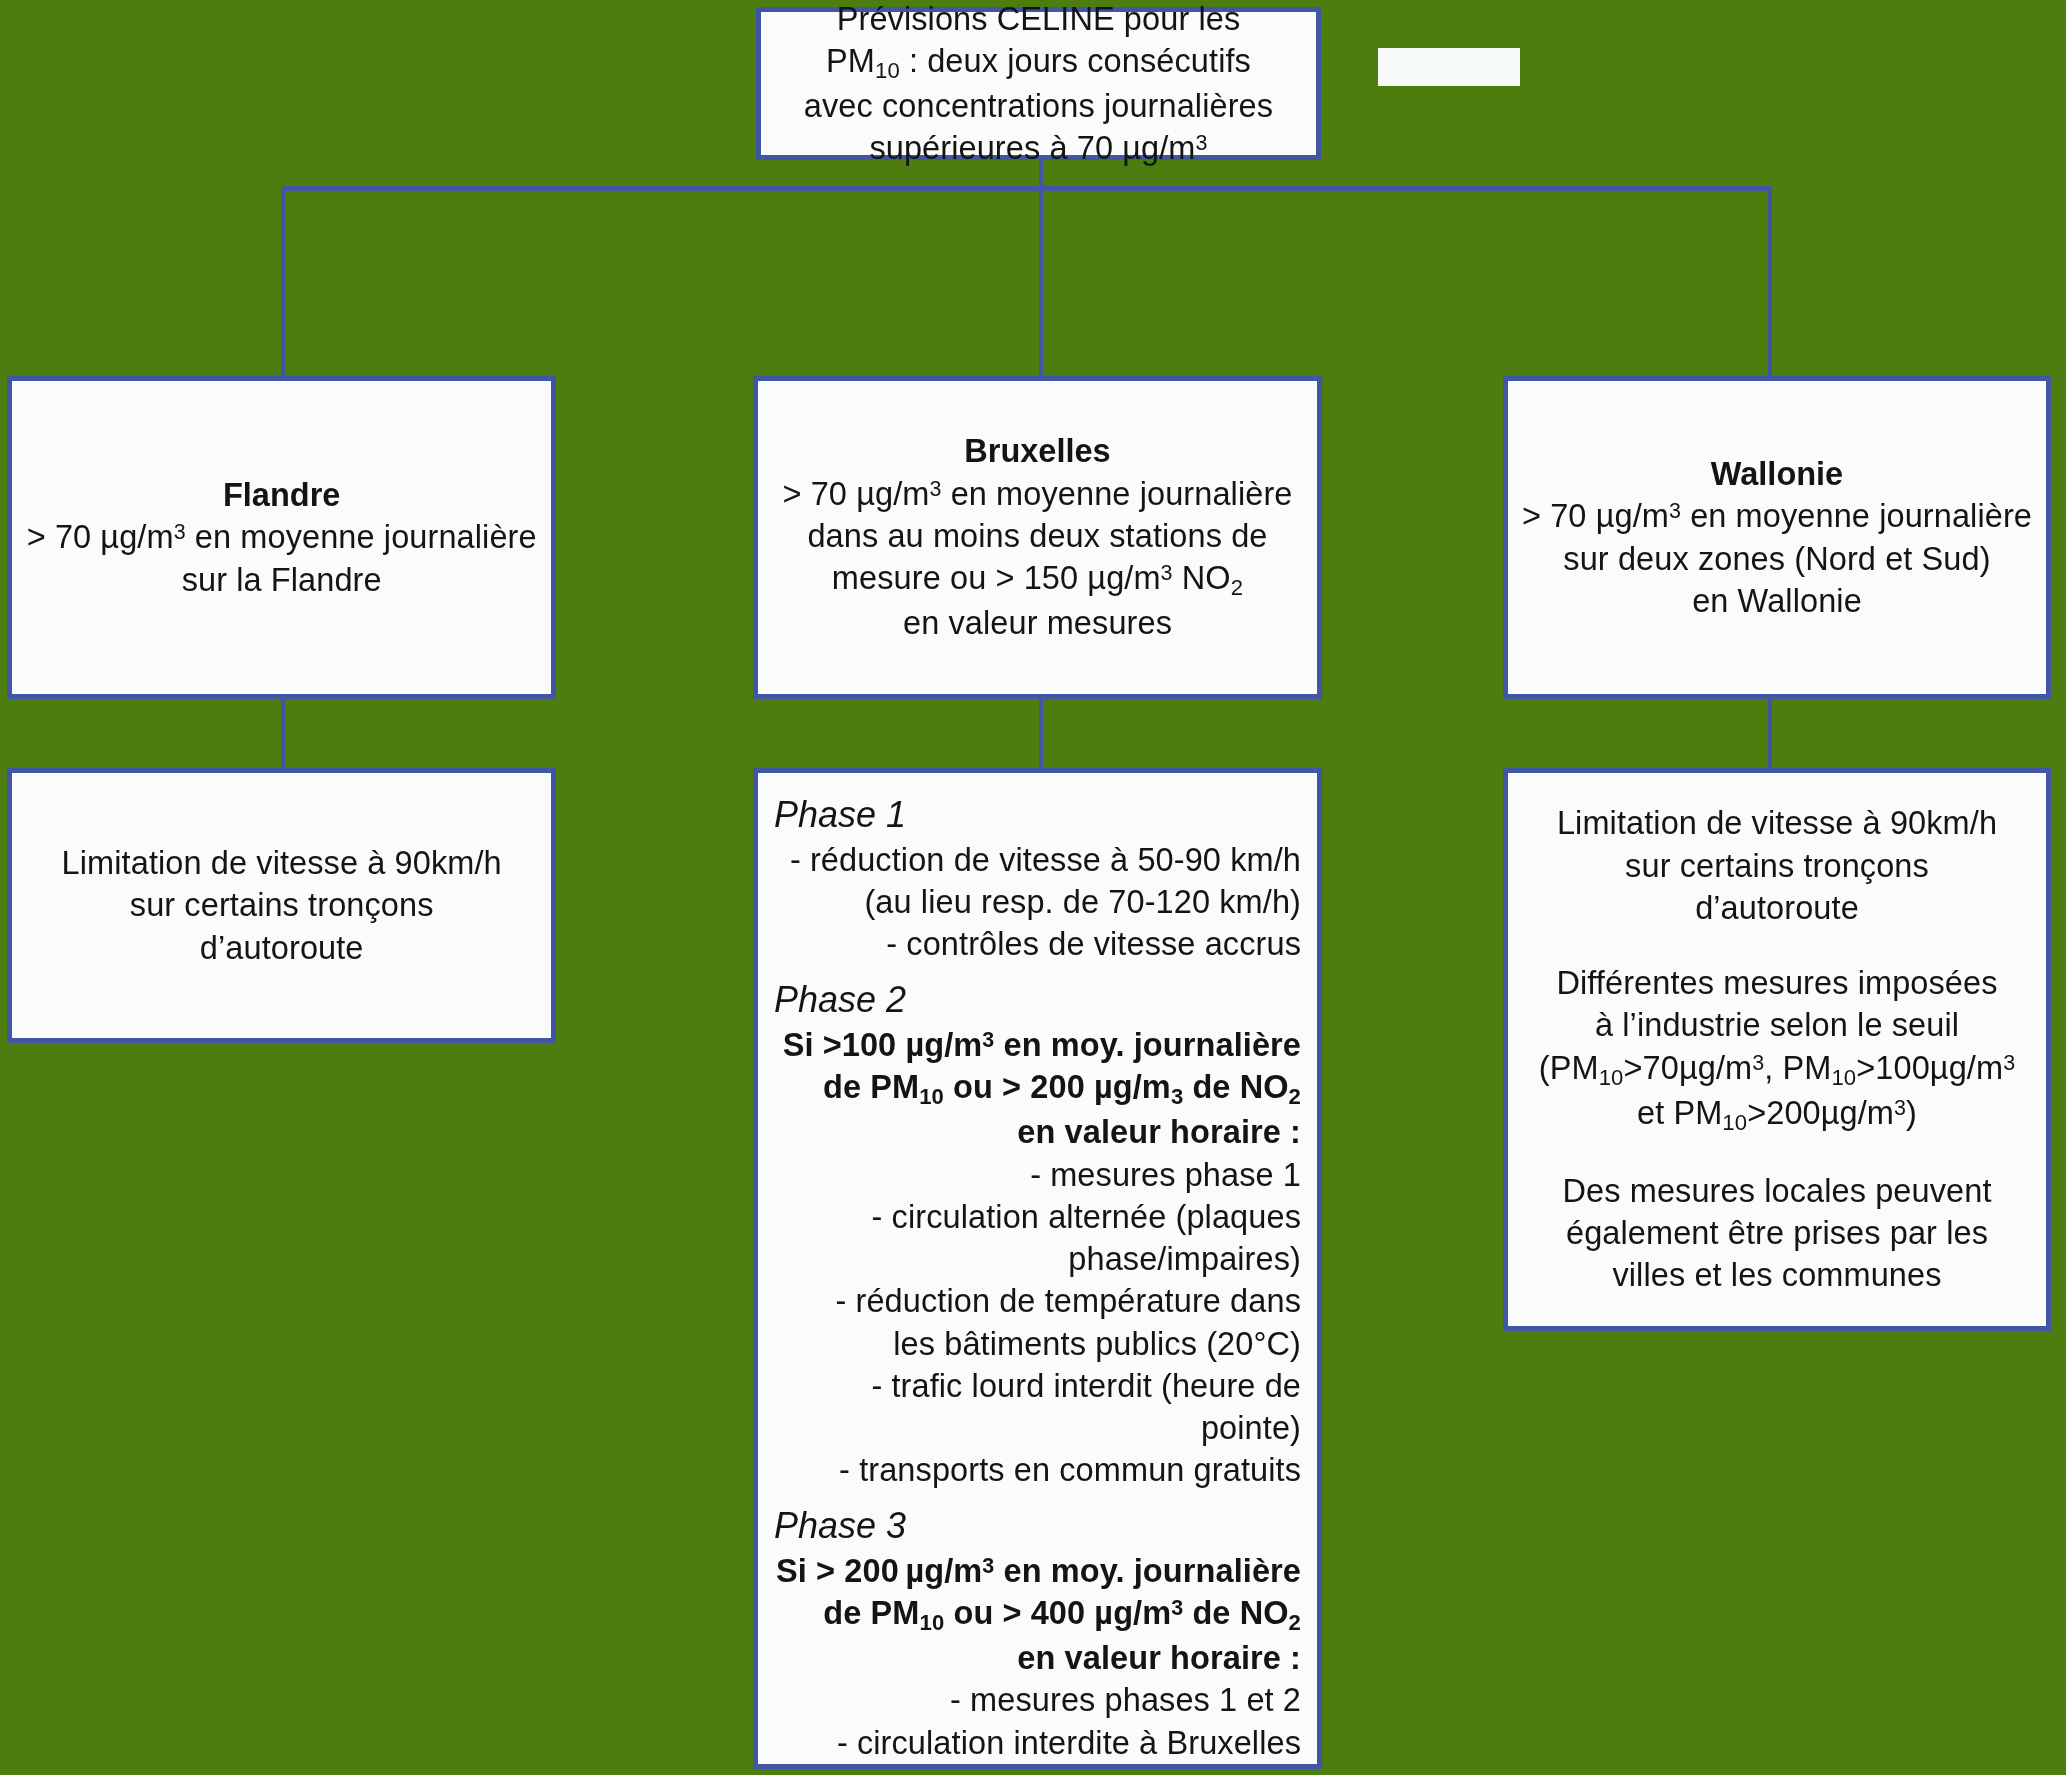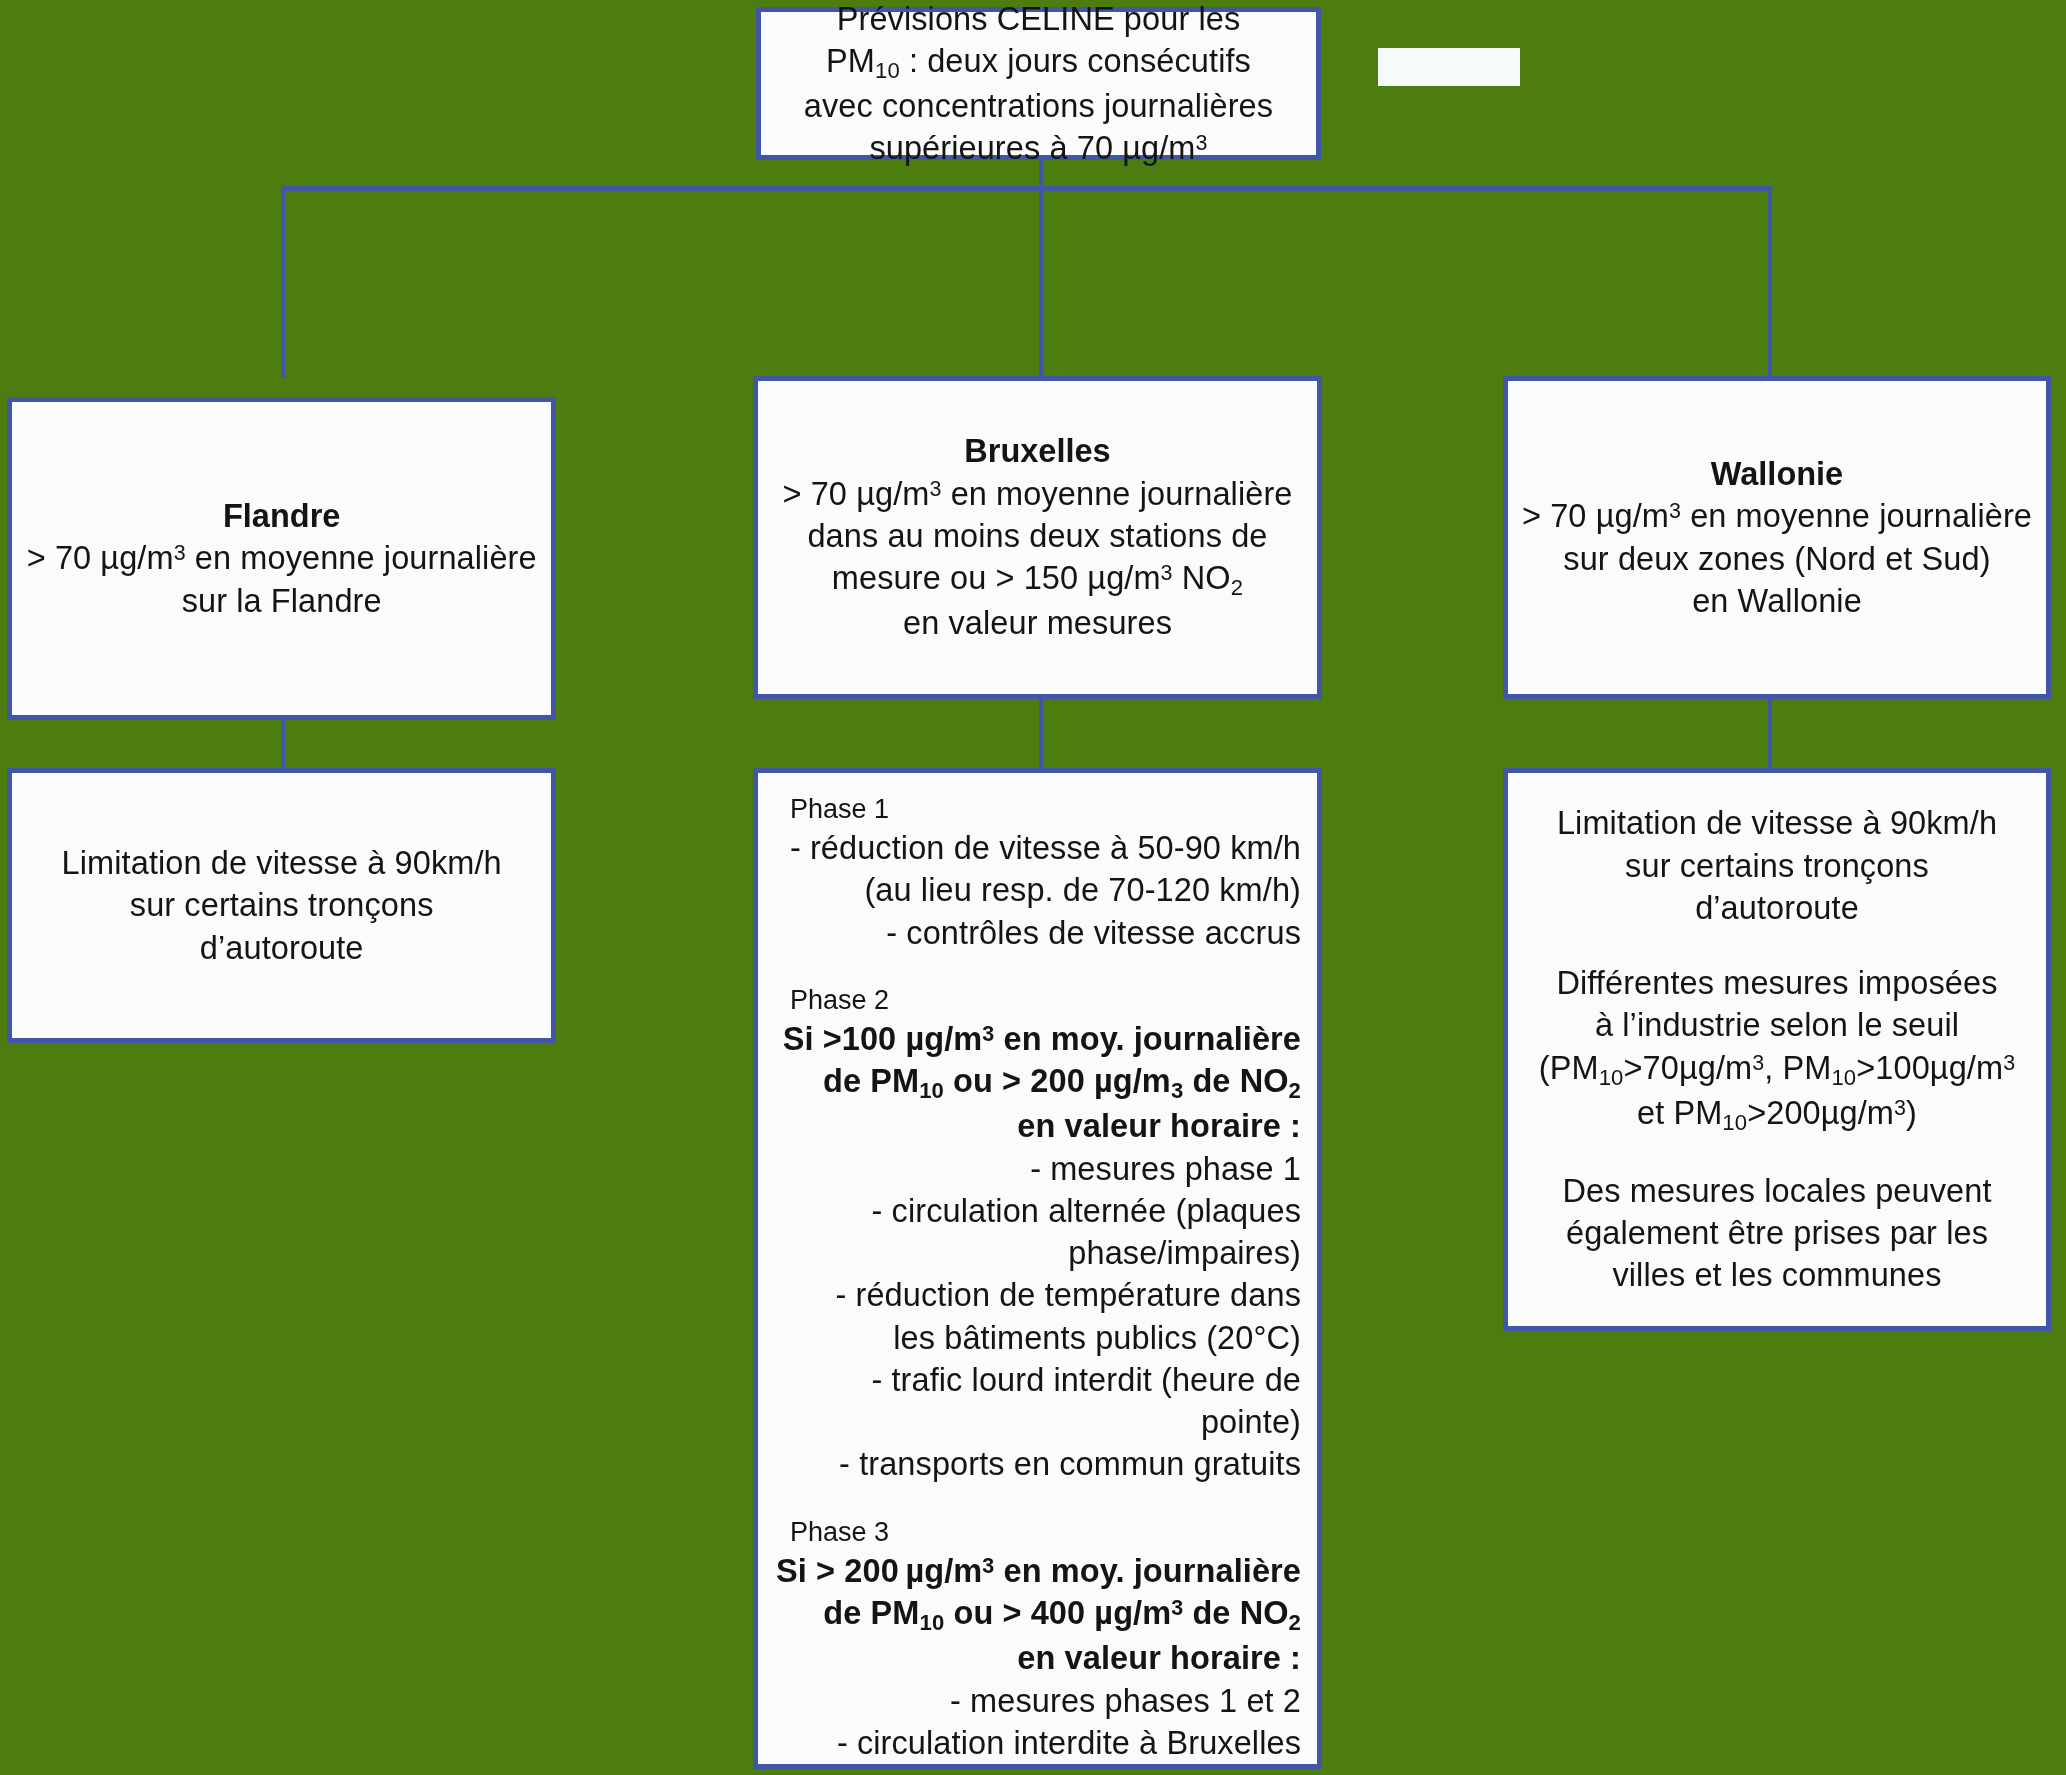--- a/index.html
+++ b/index.html
@@ -56,24 +56,25 @@
     text-align: right;
     padding: 0 16px;
   }
   .title {
     font-weight: bold;
     font-size: 32.5px;
     line-height: 1.30;
     text-align: center;
   }
   .ital {
-    font-size: 27px;
+    font-style: italic;
+    font-size: 36px;
     line-height: 1.30;
     text-align: left;
-    padding: 0 32px;
+    padding: 0 16px;
   }
   .bold {
     font-weight: bold;
   }
   .spacer-md { height: 33px; }
   sub { font-size: 0.68em; vertical-align: -0.25em; }
   sup { font-size: 0.66em; vertical-align: 0.40em; }
   .line { display: block; }
 </style>
 </head>
@@ -99,21 +100,21 @@
 
   <div class="node" style="left:756px; top:7.2px; width:565px; height:153px;">
     <div class="tb">
       <span class="line">Prévisions CELINE  pour les</span>
       <span class="line"><span>PM</span><sub>10</sub><span> : deux jours consécutifs</span></span>
       <span class="line">avec concentrations journalières</span>
       <span class="line"><span>supérieures à 70 µg/m</span><sup>3</sup></span>
     </div>
   </div>
 
-  <div class="node" style="left:7.2px; top:397px; width:549px; height:323px;">
+  <div class="node" style="left:7.2px; top:376px; width:549px; height:323px;">
     <div class="title">Flandre</div>
     <div class="tb">
       <span class="line"><span>&gt; 70 µg/m</span><sup>3</sup><span> en moyenne journalière</span></span>
       <span class="line">sur la Flandre</span>
     </div>
   </div>
 
   <div class="node" style="left:753px; top:376px; width:569px; height:323px;">
     <div class="title">Bruxelles</div>
     <div class="tb">

